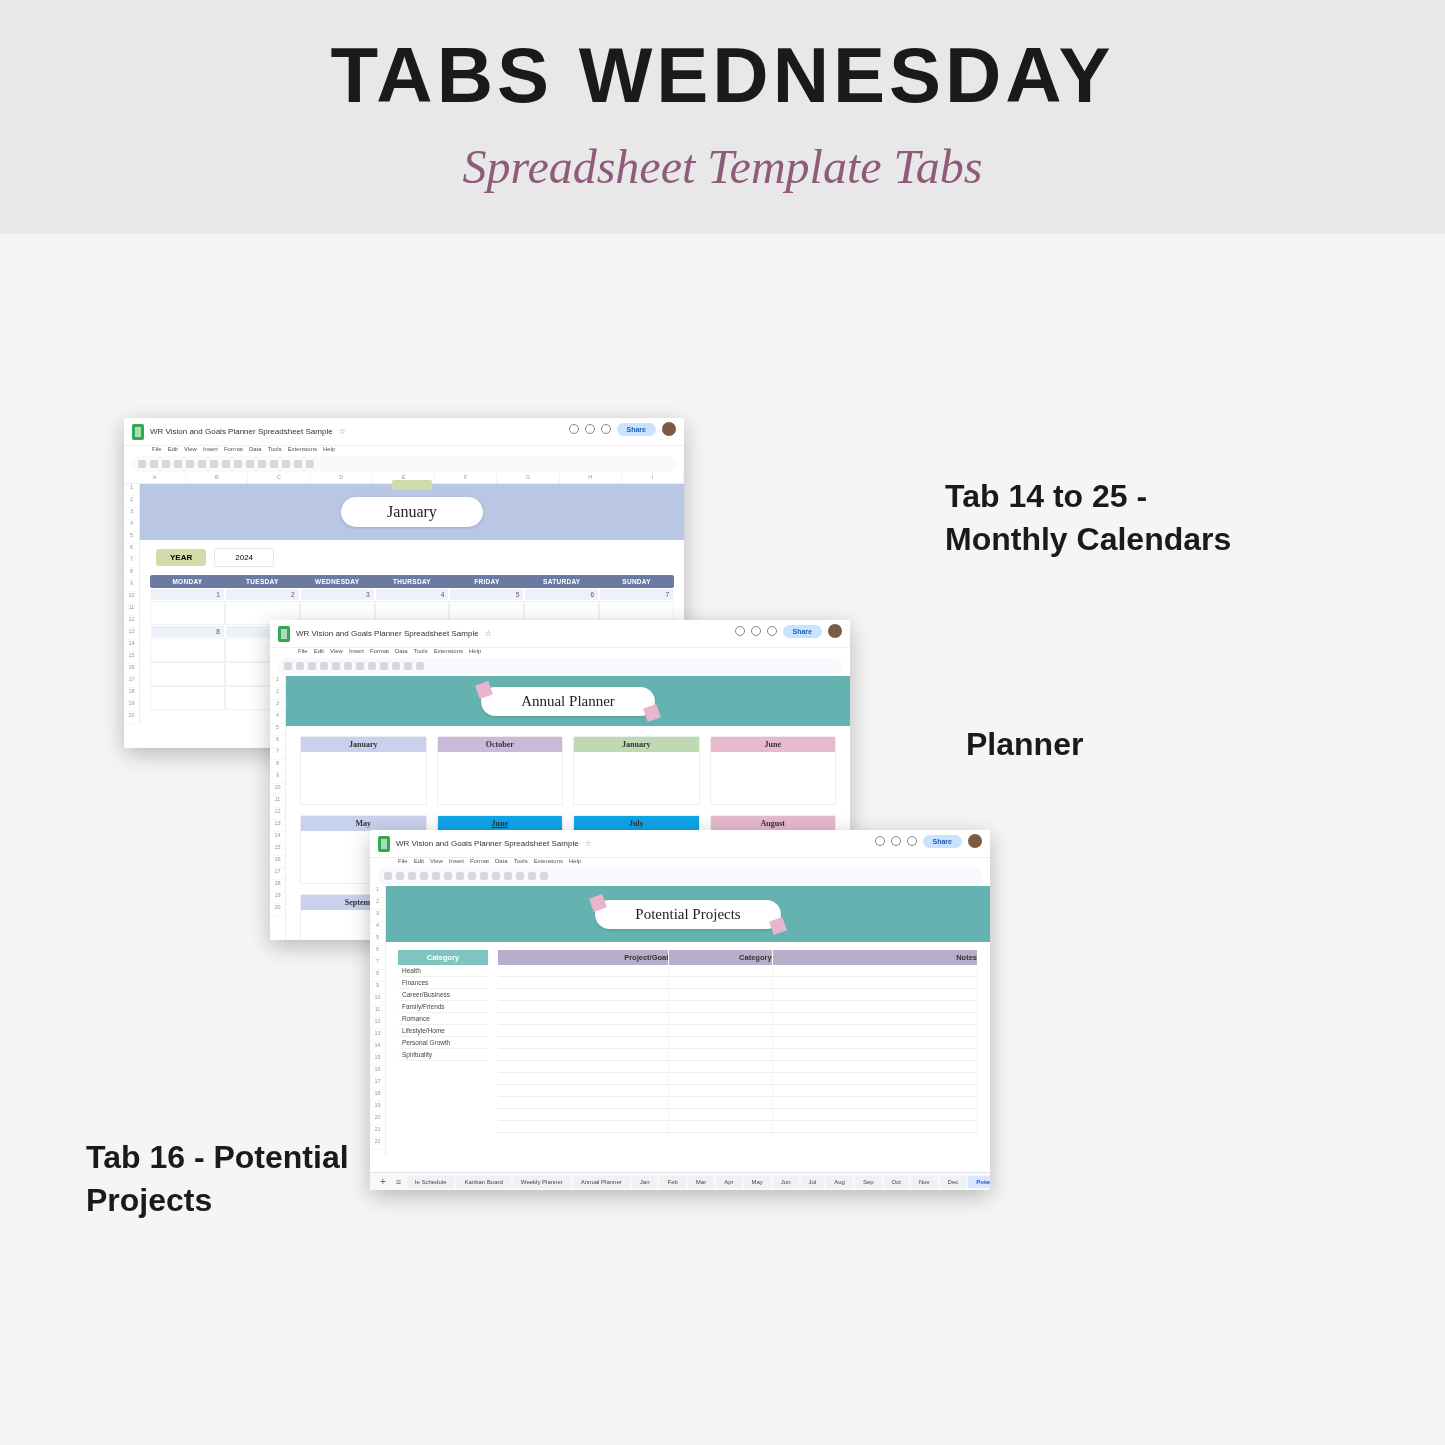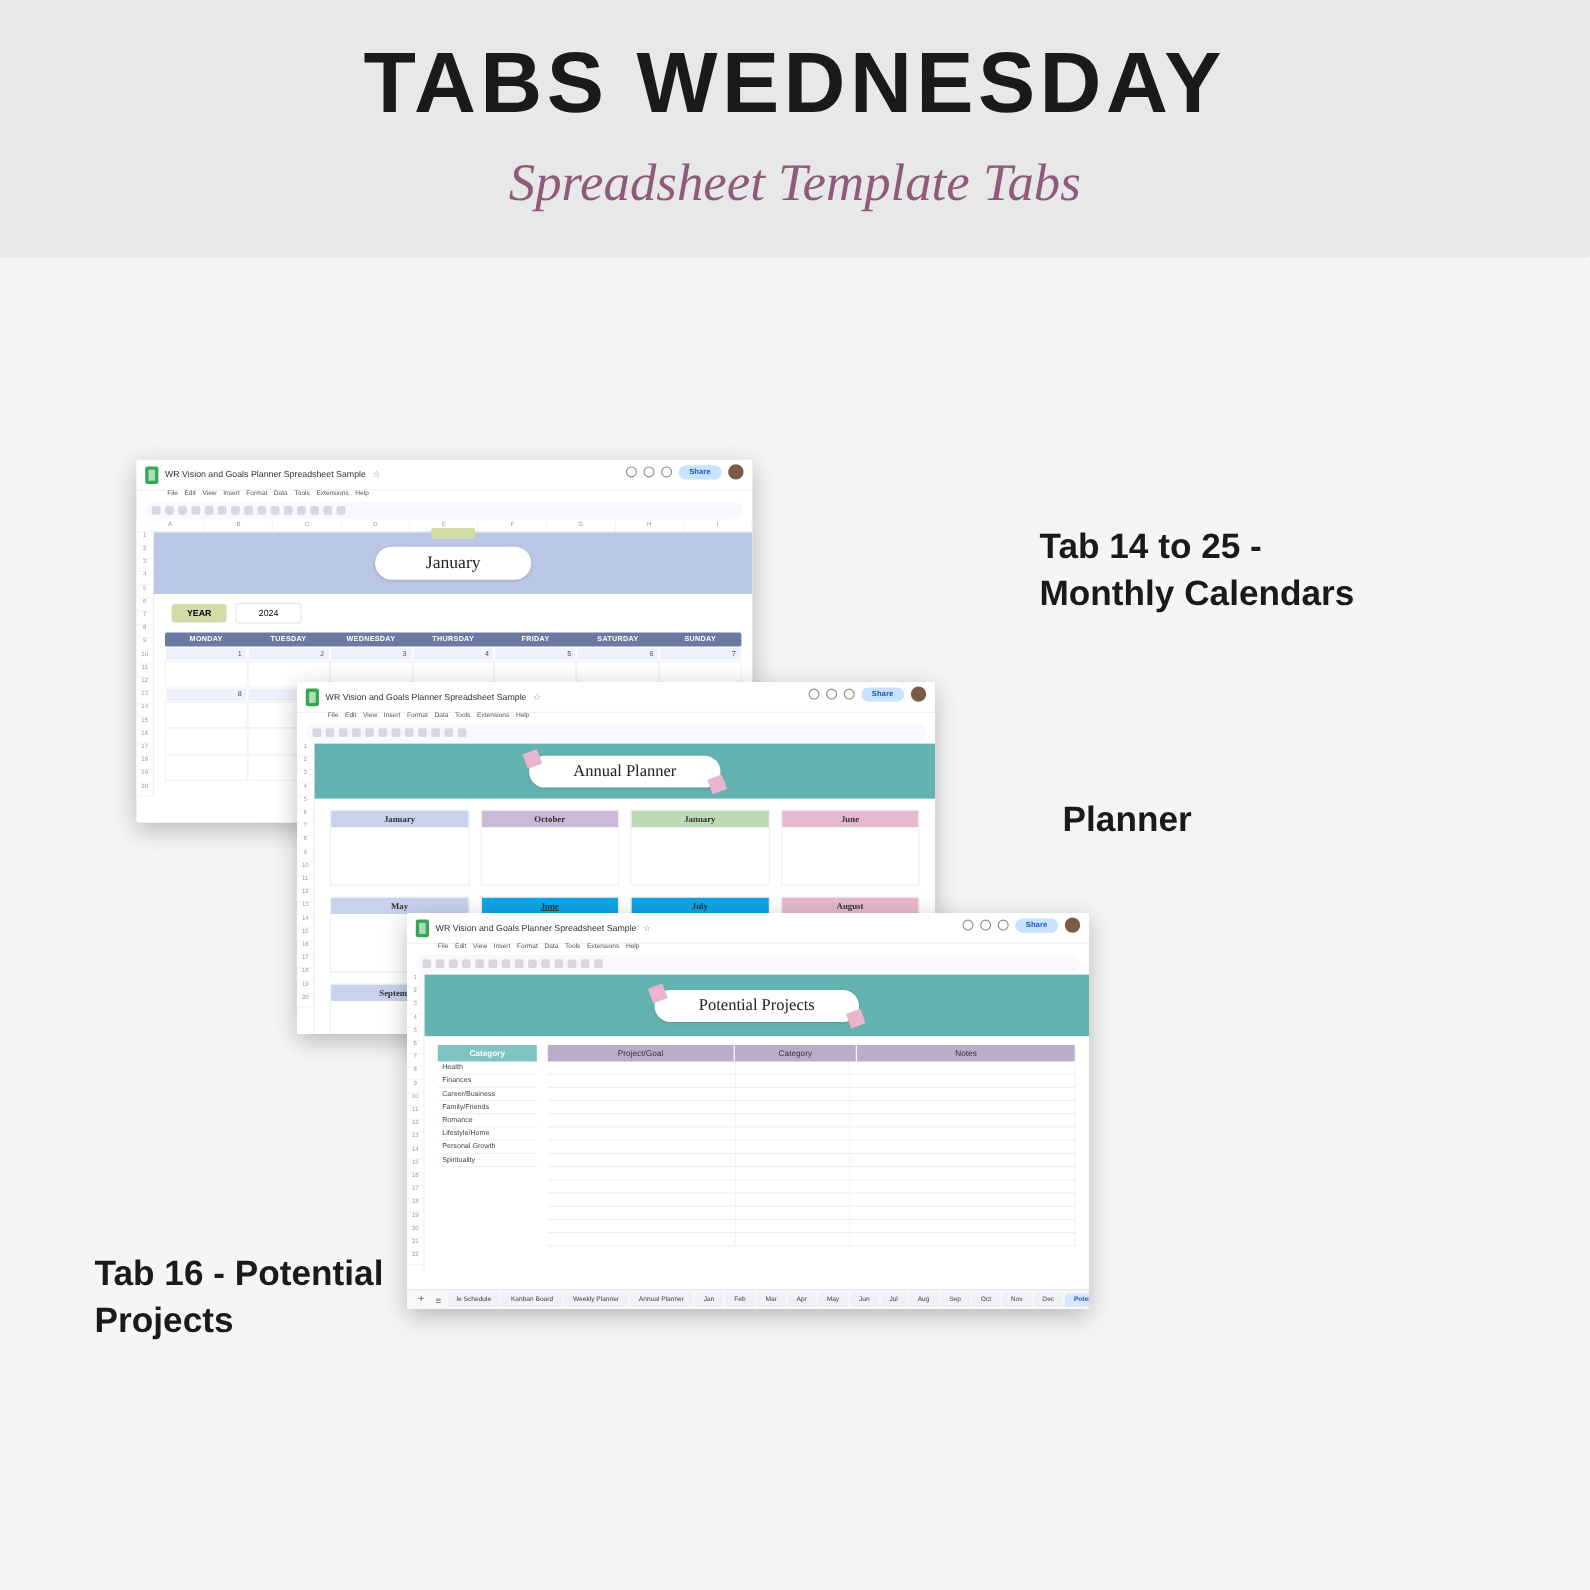--- a/index.html
+++ b/index.html
@@ -121,21 +121,21 @@
   .m-sep .mh{background:#c8d2ec;}
 
   
   .pp-banner { background:#64b3b0; height:56px; display:flex; align-items:center; justify-content:center; }
   .pp-body { display:flex; gap:10px; padding:8px 12px; }
   .pp-cat-table { width:90px; }
   .pp-cat-table .hdr { background:#7fc4c1; color:#fff; font-size:7.5px; font-weight:700; text-align:center; padding:3px 0;}
   .pp-cat-table .row { font-size:6.5px; color:#444; padding:2px 4px; border-bottom:1px solid #f1f1f1; }
   .pp-main { flex:1; }
   .pp-main .hdr-row { display:flex; background:#b9aec9; }
-  .pp-main .hdr-row div { flex:1; font-size:7.5px; font-weight:400; text-align:center; color:#333; padding:3px 12px; border-right:1px solid #fff;}
+  .pp-main .hdr-row div { flex:1; font-size:7.5px; font-weight:700; text-align:right; color:#333; padding:3px 0; border-right:1px solid #fff;}
   .pp-main .hdr-row div:nth-child(2){flex:.6}
   .pp-main .hdr-row div:nth-child(3){flex:1.2}
   .pp-main .line { height:12px; border-bottom:1px solid #eee; display:flex;}
   .pp-main .line div{flex:1;border-right:1px solid #f3f3f3;}
   .pp-main .line div:nth-child(2){flex:.6}
   .pp-main .line div:nth-child(3){flex:1.2}
 
   .sheet-tabs { position:absolute; bottom:0; left:0; right:0; height:18px; background:#f6f8fa; border-top:1px solid #e3e3e3; display:flex; align-items:center; padding:0 6px; gap:2px; overflow:hidden;}
   .sheet-tabs .plus { font-size:10px; color:#666; padding:0 4px;}
   .sheet-tabs .burger { font-size:9px; color:#666; padding:0 4px;}

